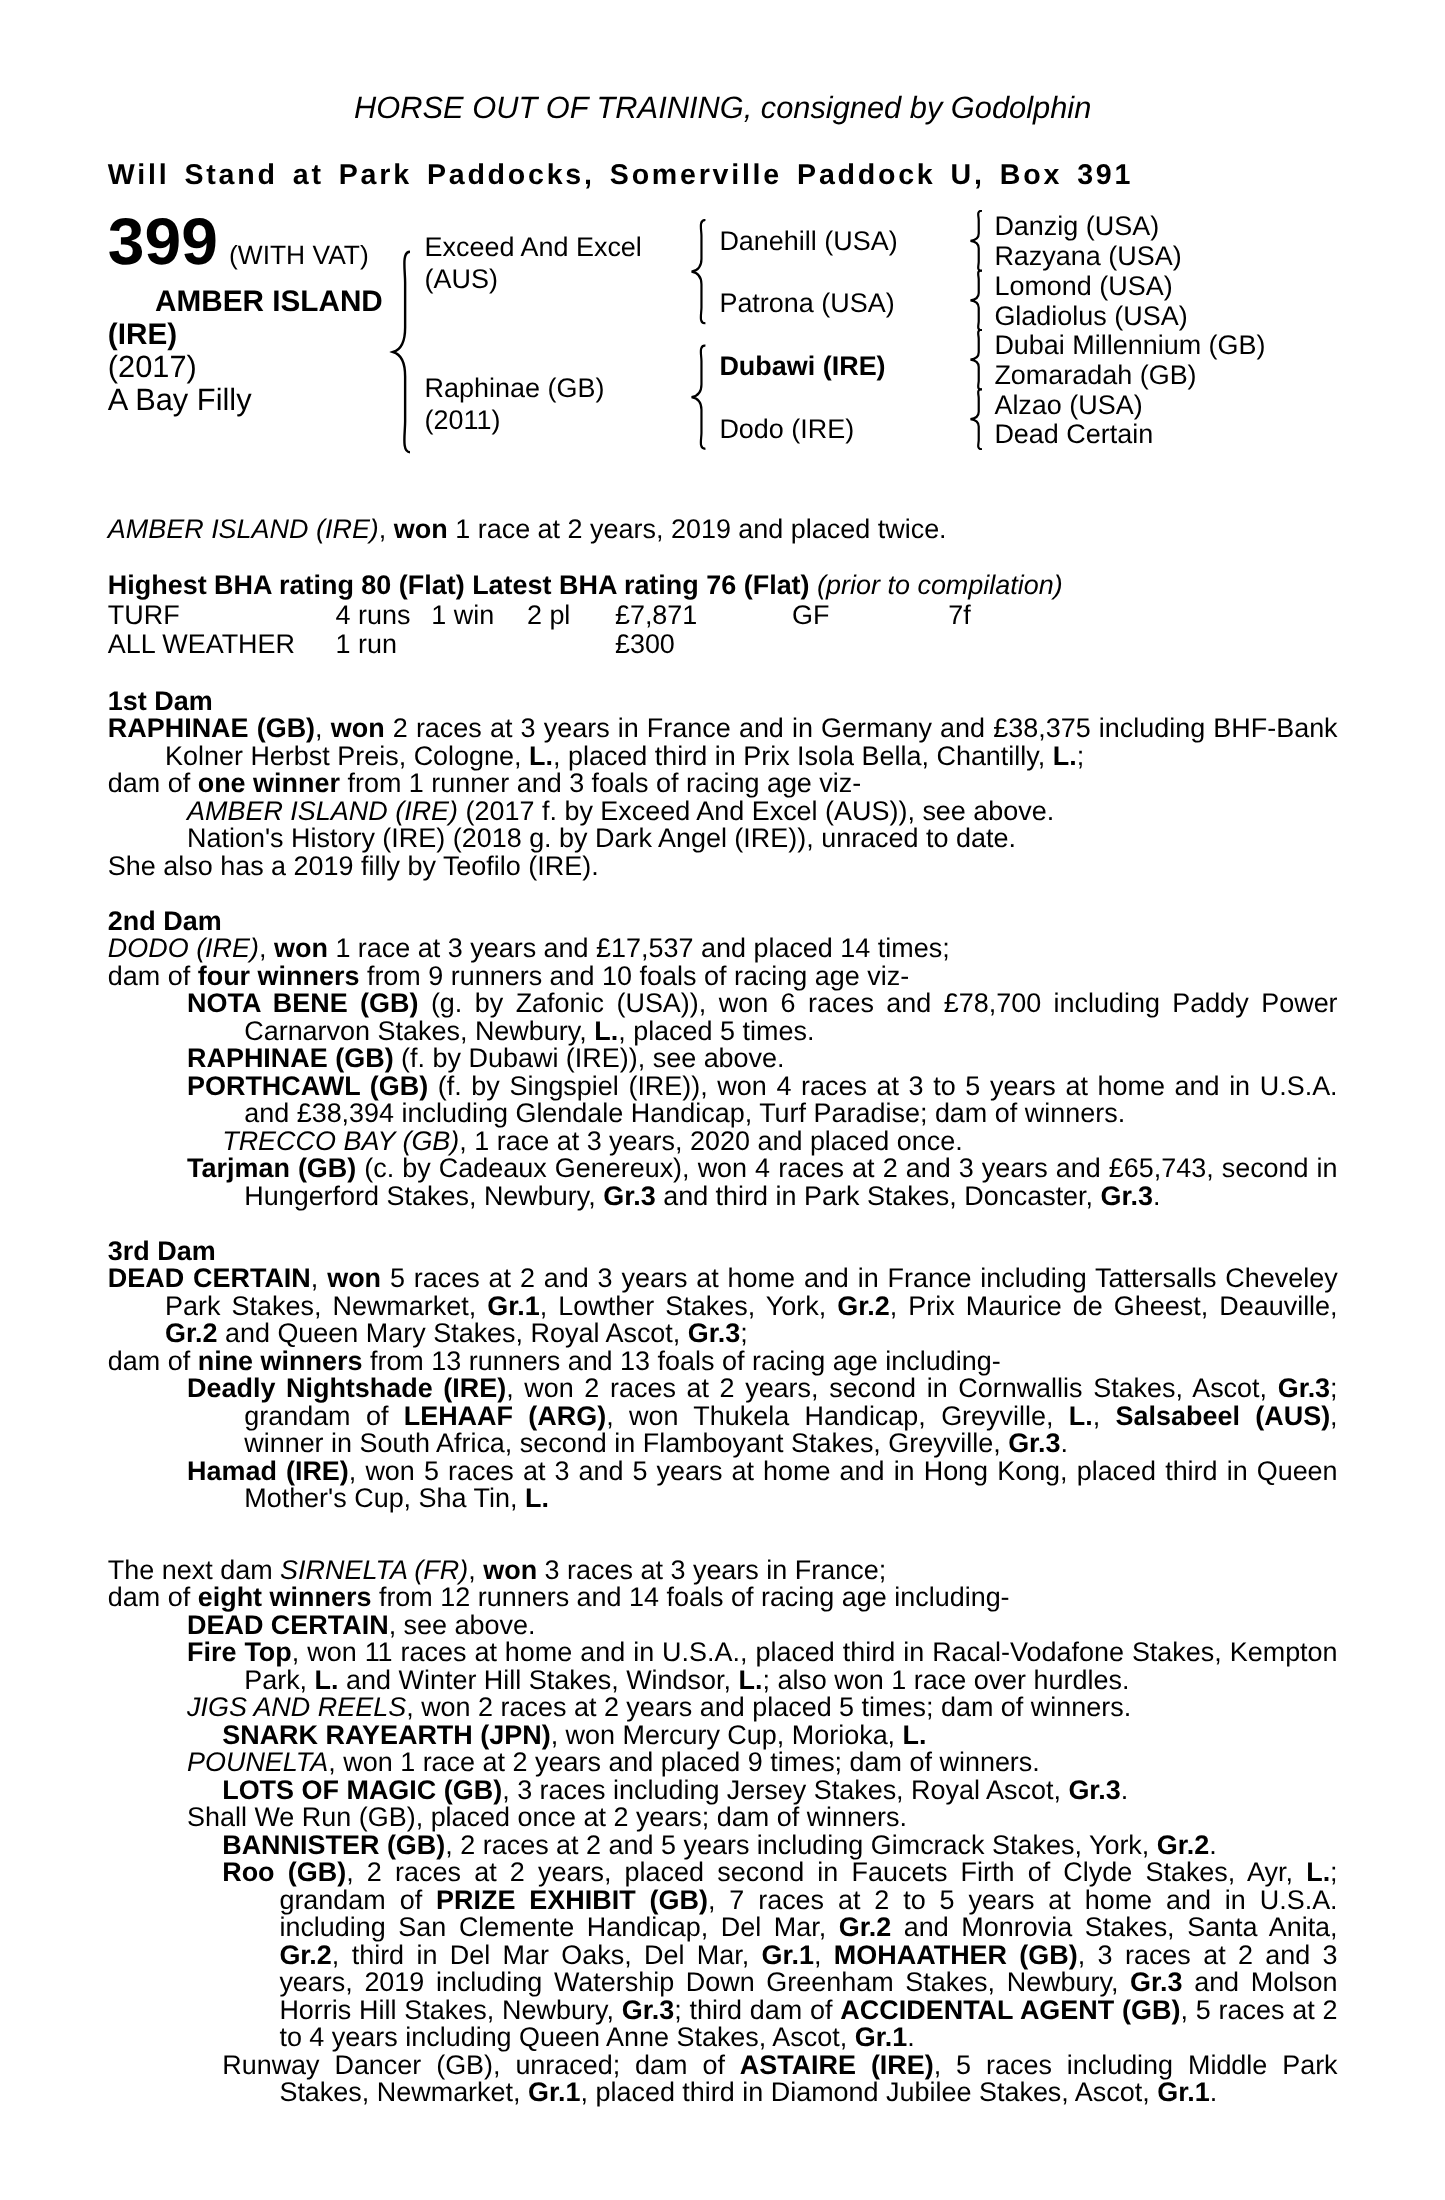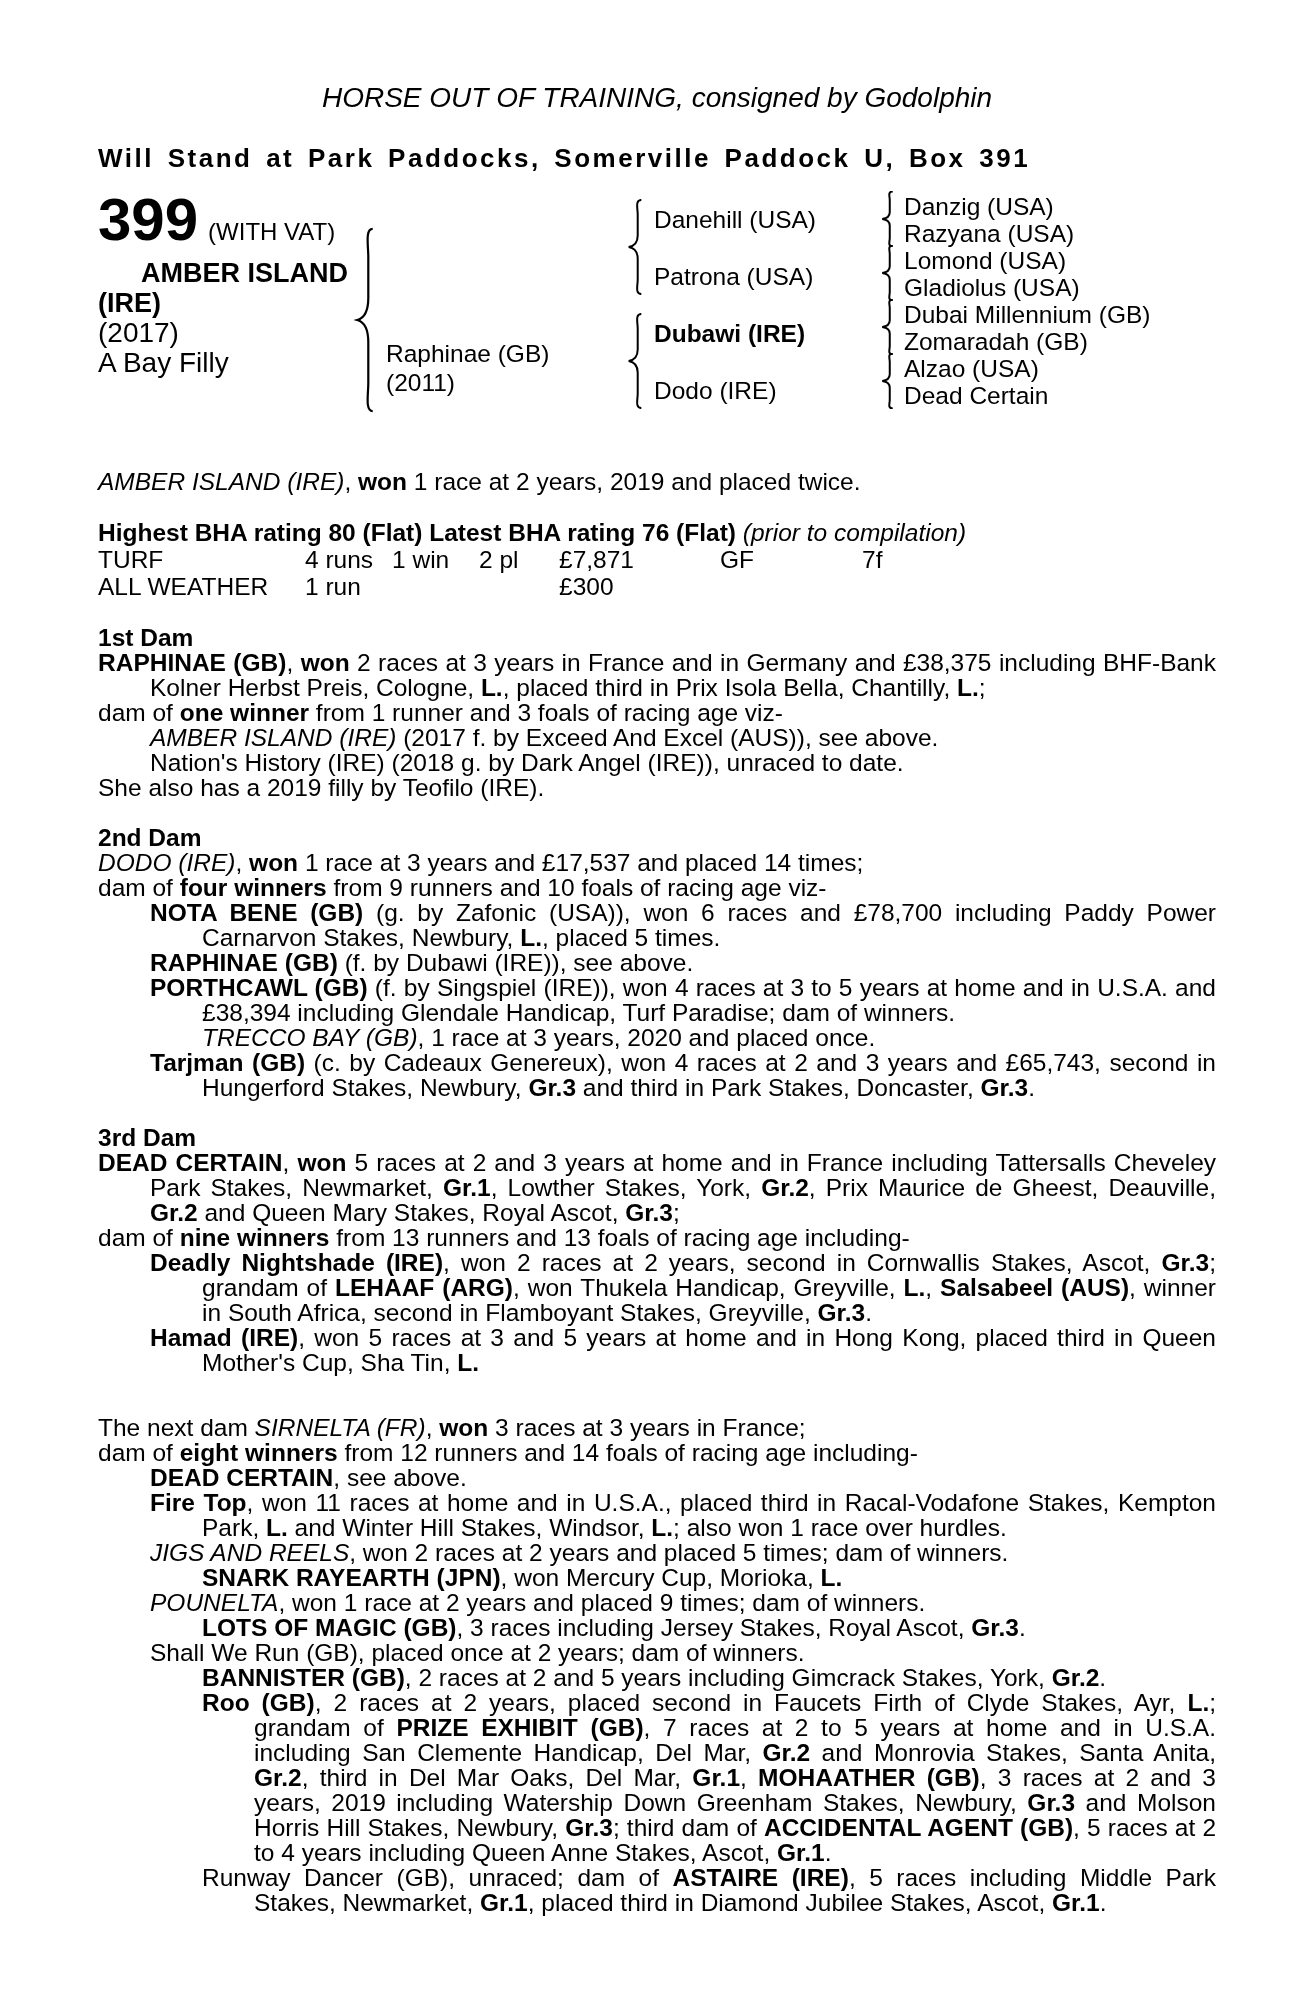--- a/index.html
+++ b/index.html
@@ -42,21 +42,21 @@
   .bha-row .c4{width:161px;}
   .bha-row .c5{width:142px;}
   .bha-row .c6{flex:1;}
   
   .section{margin-top:25px;}
   .section.next-dam{margin-top:40px;}
   .s-heading{font-weight:bold;}
   .s-heading:empty{display:none;}
   .para{text-align:justify;}
   .lvl0{margin-left:0;padding-left:52px;text-indent:-52px;}
-  .lvl1{margin-left:52px;padding-left:52px;text-indent:-52px;}
+  .lvl1{margin-left:72px;padding-left:52px;text-indent:-52px;}
   .lvl2{margin-left:104px;padding-left:52px;text-indent:-52px;}
 </style>
 </head>
 <body>
 
 <div class="content">
 
   <div class="page-title">HORSE OUT OF TRAINING, consigned by Godolphin</div>
 
   <div class="stand-line">Will Stand at Park Paddocks, Somerville Paddock U, Box 391</div>
@@ -73,20 +73,24 @@
       <div class="foal-year">(2017)</div>
       <div class="horse-desc">A Bay Filly</div>
     </div>
 
     <div class="abs brace" style="left:256px;top:30px;">
       <svg width="22" height="186" viewBox="0 0 20 100" preserveAspectRatio="none">
         <path d="M17 1 C10 1 13 10 13 16 L13 38 C13 45 9 49 3 50 C9 51 13 55 13 62 L13 84 C13 90 10 99 17 99" fill="none" stroke="#000" stroke-width="2.2" vector-effect="non-scaling-stroke"></path>
       </svg>
     </div>
 
+    <div class="abs" style="left:288px;top:14px;">
+      <div class="ped-name">Exceed And Excel</div>
+      <div class="ped-name">(AUS)</div>
+    </div>
     <div class="abs" style="left:288px;top:142px;">
       <div class="ped-name">Raphinae (GB)</div>
       <div class="ped-name">(2011)</div>
     </div>
 
     <div class="abs brace" style="left:528px;top:2px;">
       <svg width="18" height="96" viewBox="0 0 20 100" preserveAspectRatio="none">
         <path d="M17 1 C10 1 13 10 13 16 L13 38 C13 45 9 49 3 50 C9 51 13 55 13 62 L13 84 C13 90 10 99 17 99" fill="none" stroke="#000" stroke-width="2" vector-effect="non-scaling-stroke"></path>
       </svg>
     </div>

